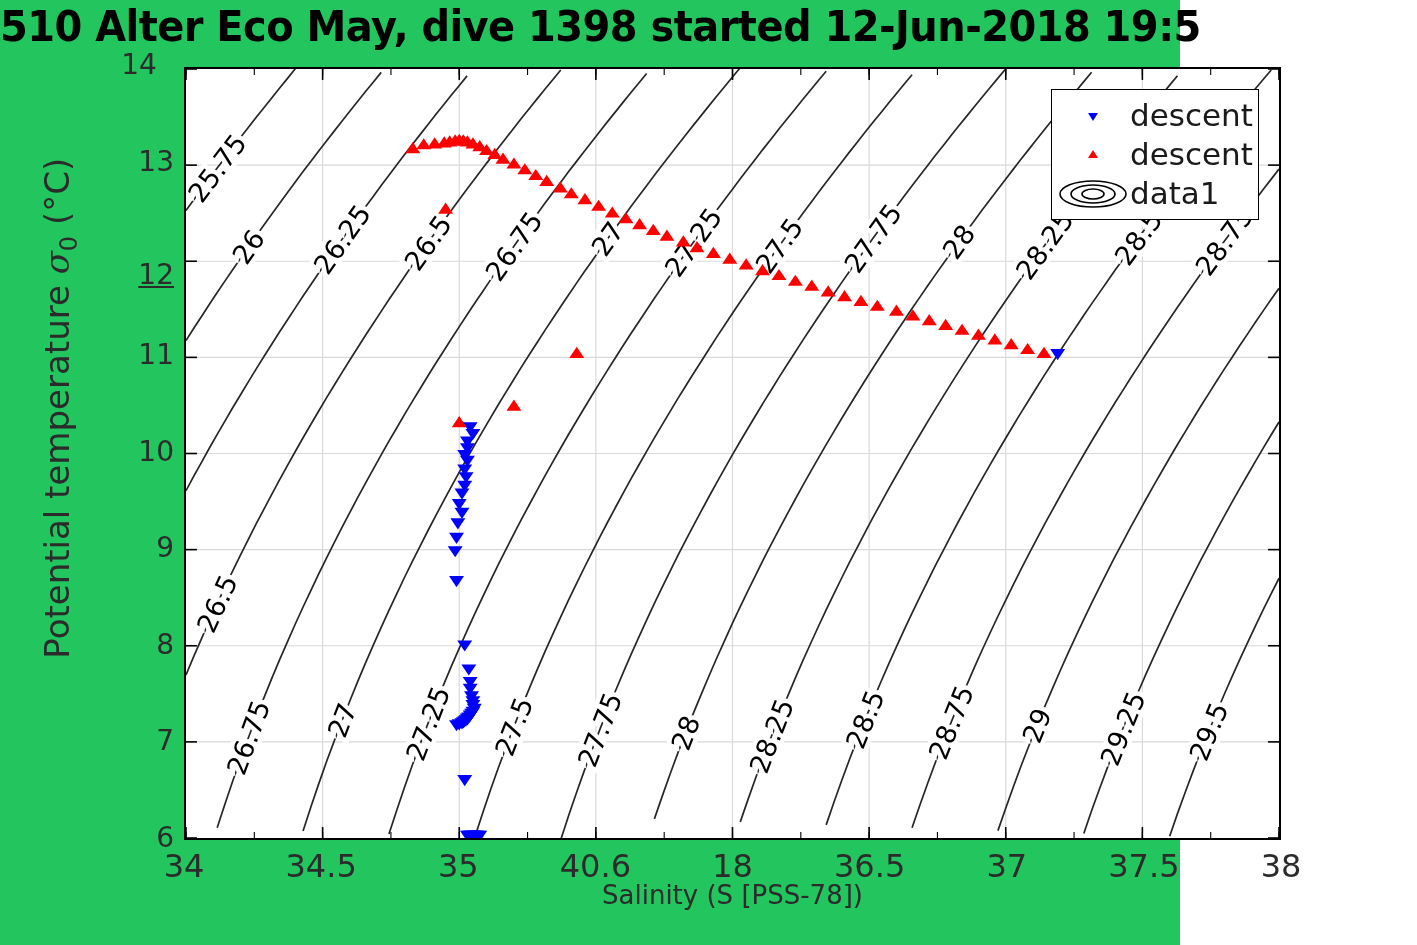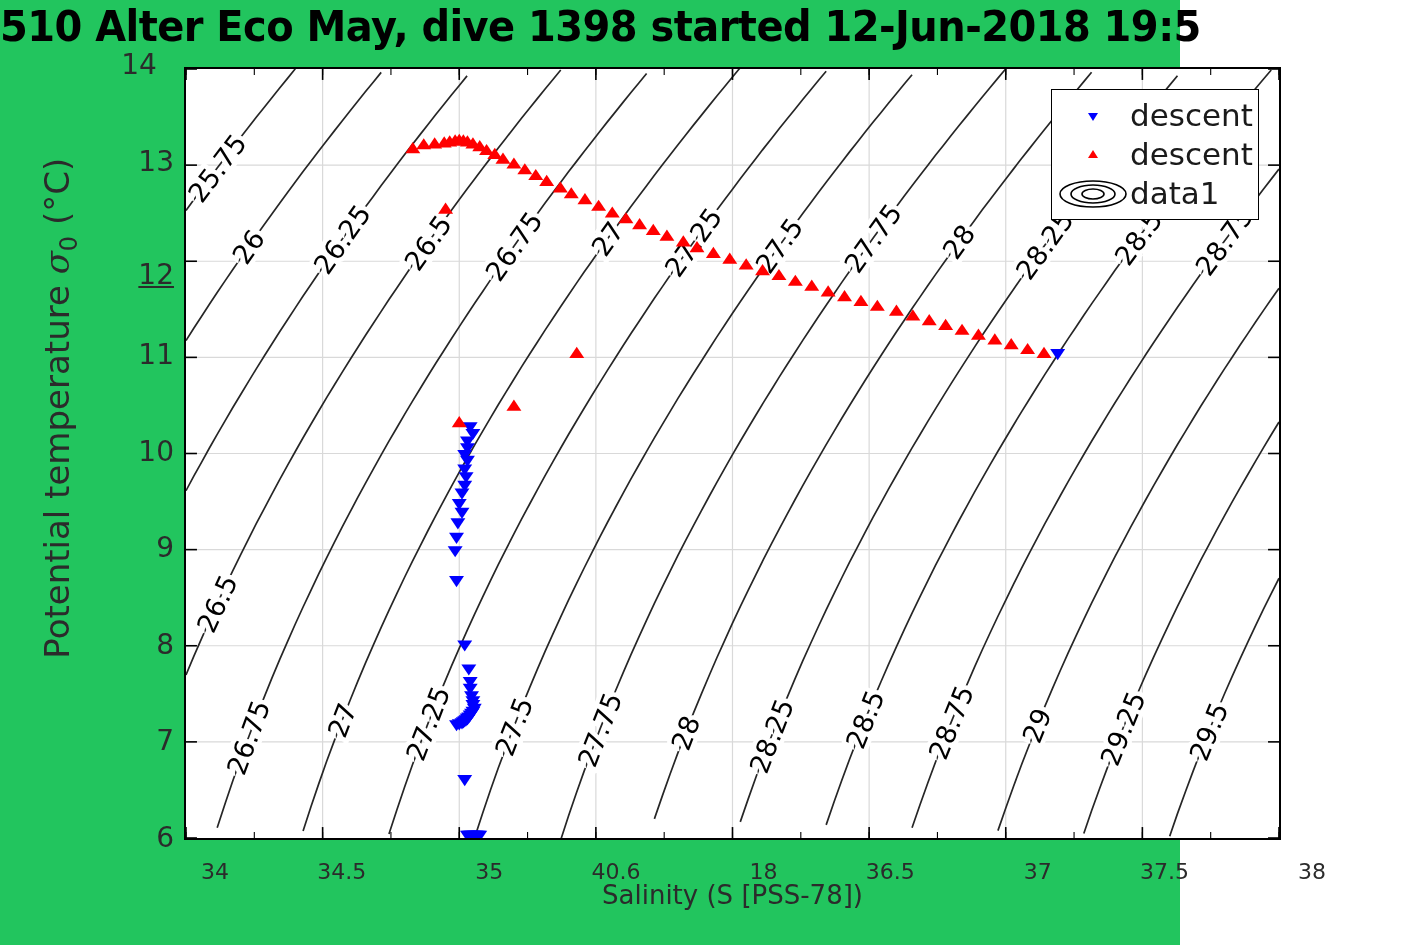--- a/index.html
+++ b/index.html
@@ -93,28 +93,27 @@
     position: absolute;
     left: 838px;
     top: 895px;
     font-size: 30px;
     color: #1a1a1a;
     white-space: nowrap;
   }
   
   .xtick-label {
     position: absolute;
-    font-size: 22px;
+    font-size: 32px;
     color: #2b2b2b;
-    text-align: right;
+    text-align: center;
     width: 90px;
     margin-left: -45px;
     top: 847px;
     white-space: nowrap;
-    margin-top: 12px;
   }
   .ytick-label {
     position: absolute;
     font-size: 28px;
     color: #2b2b2b;
     text-align: right;
     width: 70px;
     left: 104px;
     margin-top: -19px;
     white-space: nowrap;

